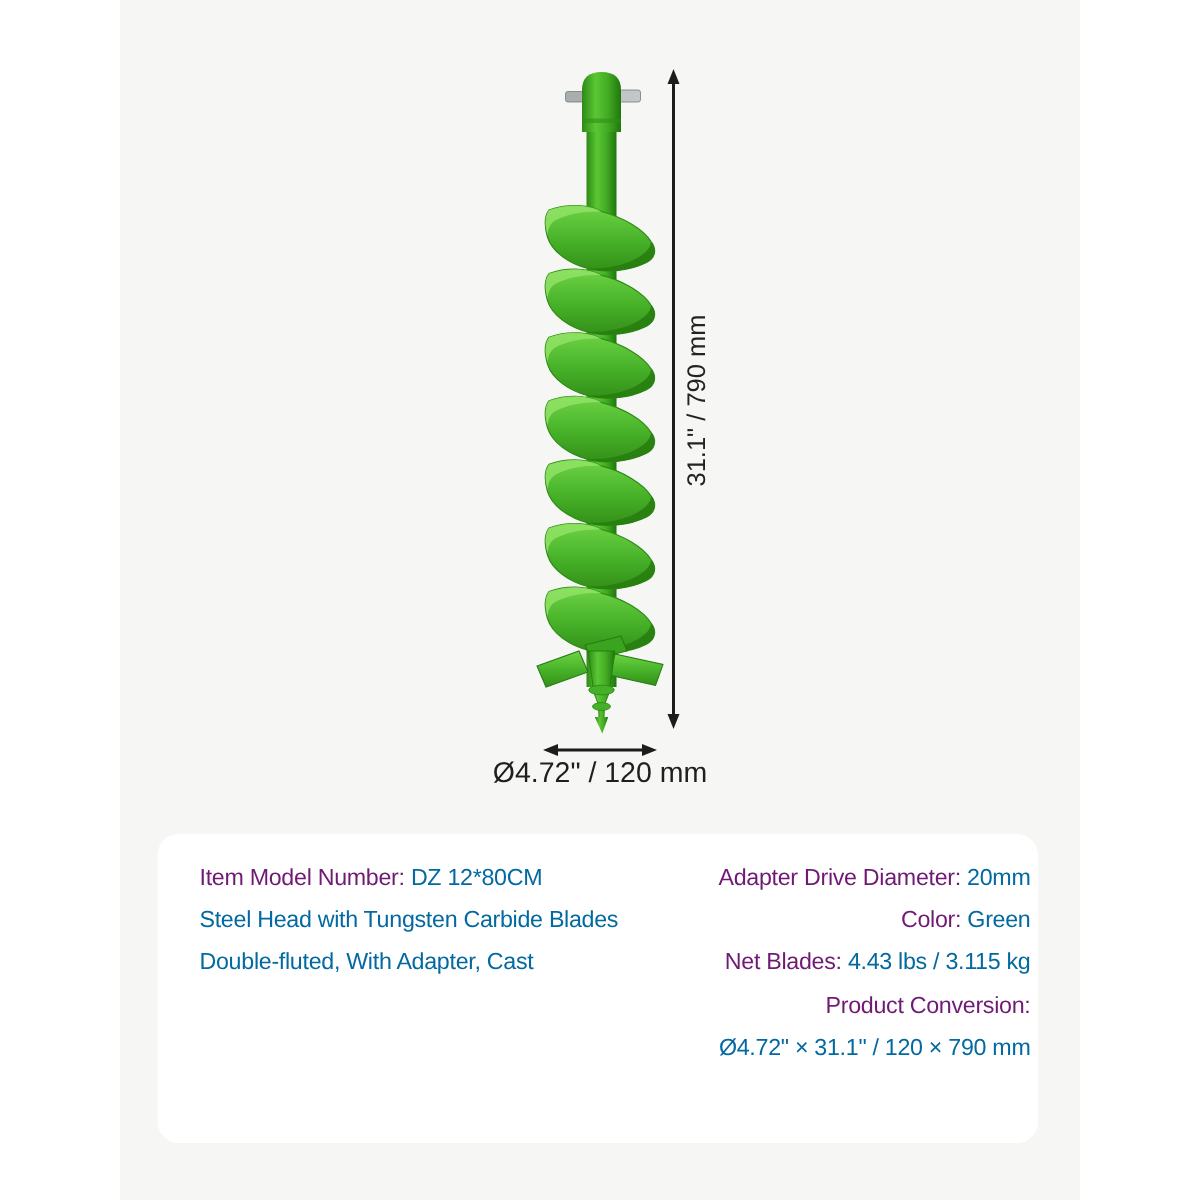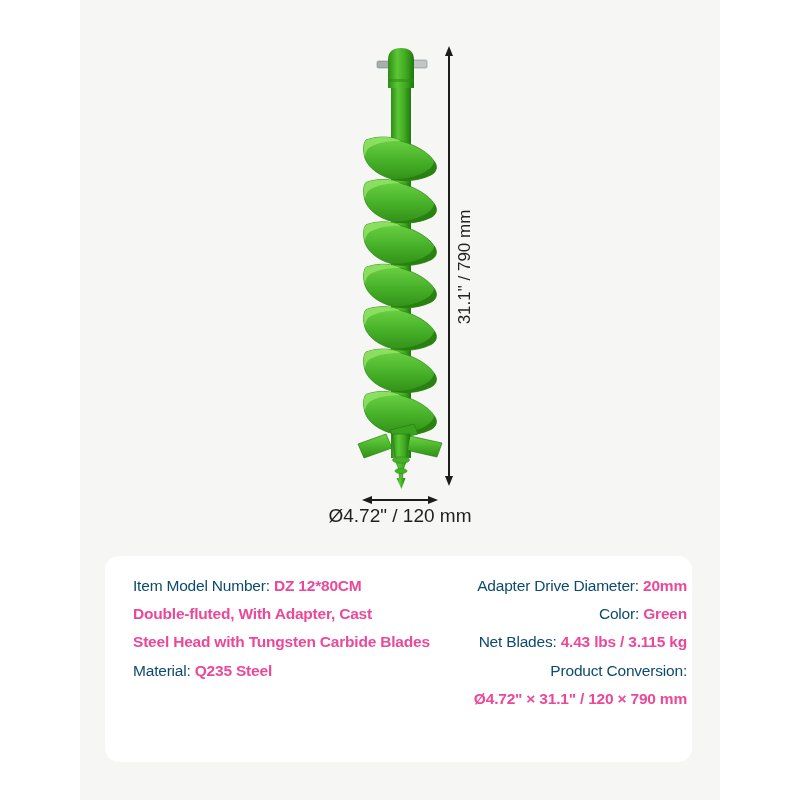--- a/index.html
+++ b/index.html
@@ -34,22 +34,22 @@
     font-size:19px;color:#1f1f1f;white-space:nowrap;}
 
   
   .spec-panel{position:absolute;left:105px;top:556px;width:587px;height:206px;
     background:#ffffff;border-radius:14px;}
   .panel-inner{position:relative;width:100%;height:100%;}
   .spec-col{position:absolute;top:16px;}
   .col-left{left:28px;width:316px;}
   .col-right{left:342px;width:240px;text-align:right;}
   .spec-line{line-height:28.2px;font-size:15.5px;letter-spacing:-0.2px;white-space:nowrap;}
-  .spec-label{color:#0c4a6e;}
-  .spec-value{color:#ec4899;font-weight:bold;}
+  .spec-label{color:#701a75;}
+  .spec-value{color:#0369a1;font-weight:normal;}
 </style>
 </head>
 <body>
 
 <div class="stage">
   <div class="bg-card"></div>
 
   <svg class="auger-svg" viewBox="0 0 140 460">
     <defs>
       <linearGradient id="gShaft" x1="0" y1="0" x2="1" y2="0">
@@ -113,23 +113,22 @@
 
   <div class="dim-h-line"></div>
   <div class="dim-arrow-left"></div>
   <div class="dim-arrow-right"></div>
   <div class="dim-h-label">Ø4.72" / 120 mm</div>
 
   <div class="spec-panel">
     <div class="panel-inner">
       <div class="spec-col col-left">
         <div class="spec-line"><span class="spec-label">Item Model Number: </span><span class="spec-value">DZ 12*80CM</span></div>
+        <div class="spec-line"><span class="spec-label"></span><span class="spec-value">Steel Head with Tungsten Carbide Blades</span></div>
         <div class="spec-line"><span class="spec-label"></span><span class="spec-value">Double-fluted, With Adapter, Cast</span></div>
-        <div class="spec-line"><span class="spec-label"></span><span class="spec-value">Steel Head with Tungsten Carbide Blades</span></div>
-        <div class="spec-line"><span class="spec-label">Material: </span><span class="spec-value">Q235 Steel</span></div>
       </div>
       <div class="spec-col col-right">
         <div class="spec-line"><span class="spec-label">Adapter Drive Diameter: </span><span class="spec-value">20mm</span></div>
         <div class="spec-line"><span class="spec-label">Color: </span><span class="spec-value">Green</span></div>
         <div class="spec-line"><span class="spec-label">Net Blades: </span><span class="spec-value">4.43 lbs / 3.115 kg</span></div>
         <div class="spec-line"><span class="spec-label">Product Conversion:</span><span class="spec-value"></span></div>
         <div class="spec-line"><span class="spec-label"></span><span class="spec-value">Ø4.72" × 31.1" / 120 × 790 mm</span></div>
       </div>
     </div>
   </div>

